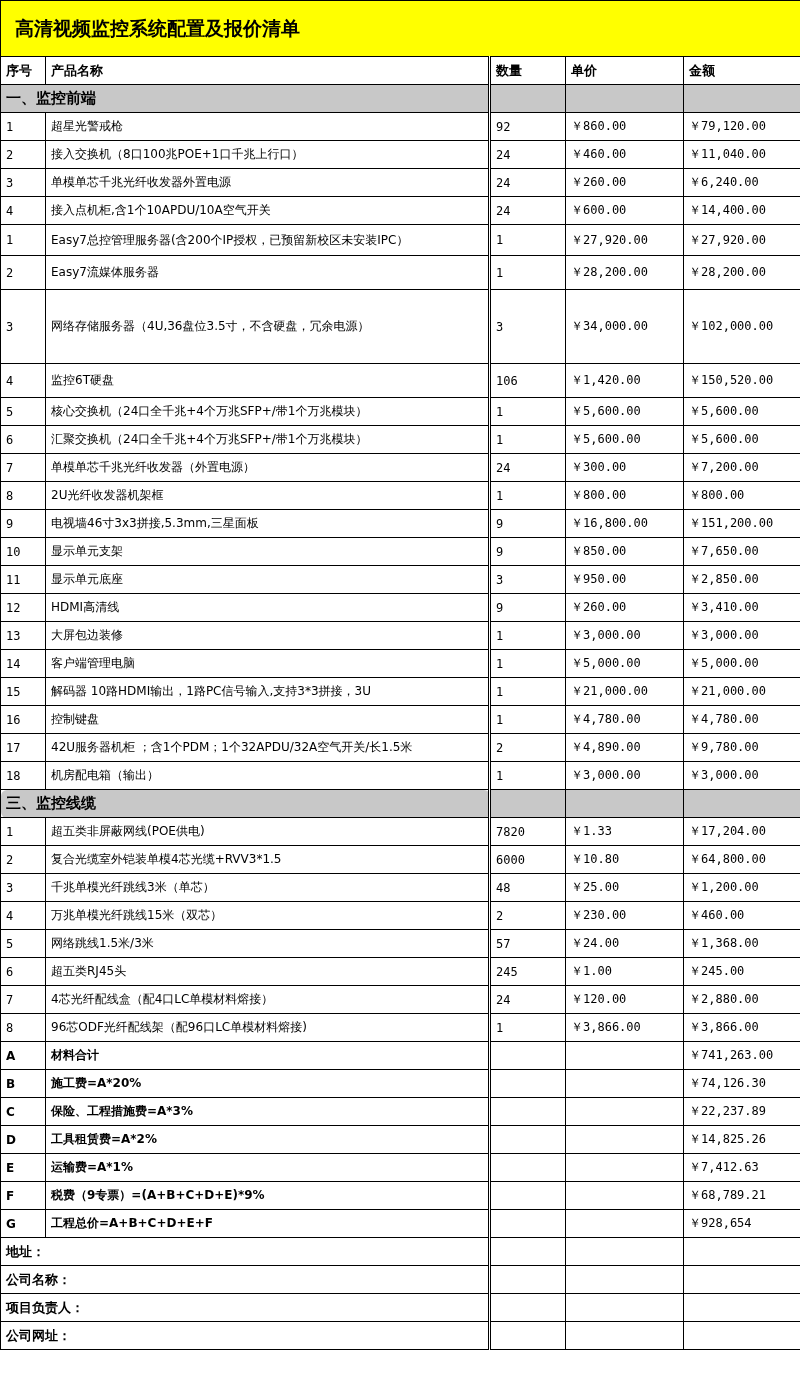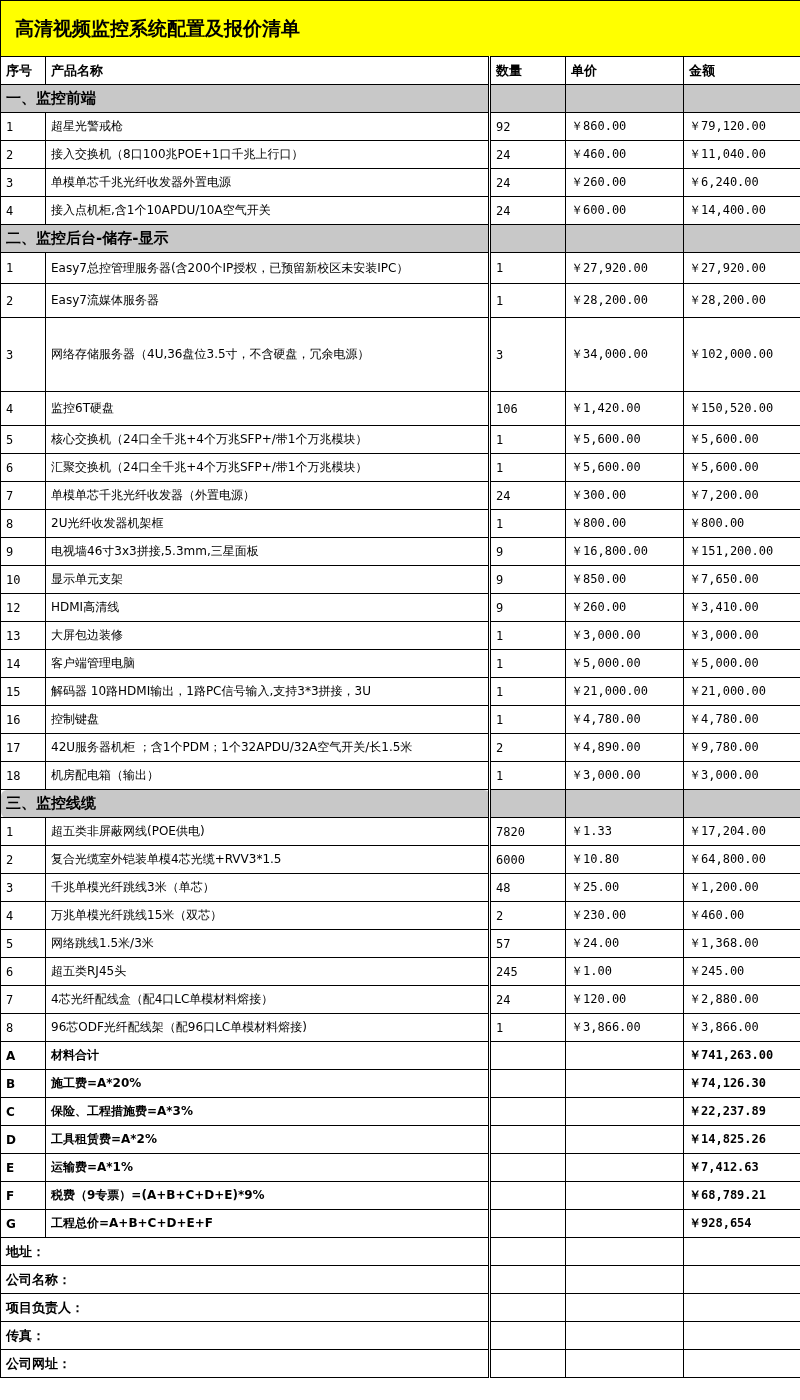--- a/index.html
+++ b/index.html
@@ -7,21 +7,21 @@
   table.sheet { border-collapse: collapse; width: 800px; table-layout: fixed; }
   table.sheet td { border: 1px solid #000; padding: 0 0 0 5px; font-size: 12px; white-space: nowrap; overflow: hidden; vertical-align: middle; }
   table.sheet td.c-name { border-right: 3px double #000; }
   col.c0 { width: 45px; } col.c1 { width: 444px; } col.c2 { width: 76px; } col.c3 { width: 118px; } col.c4 { width: 117px; }
   tr.title td { background: #ffff00; height: 27px; text-align: left; font-size: 19px; font-weight: bold; padding: 14px; font-family: "DejaVu Serif", "Liberation Serif", serif; }
   tr.header td { height: 27px; font-weight: bold; font-size: 13px; }
   tr.section td { background: #c8c8c8; height: 27px; font-weight: bold; font-size: 15px; }
   tr.item td { height: 27px; }
   tr.item td.num, tr.total td.num { font-family: "DejaVu Sans Mono", "Liberation Mono", monospace; font-size: 12px; }
   tr.total td { height: 27px; font-weight: bold; }
-  tr.total td.num { font-weight: bold; }
+  tr.total td.num { font-weight: normal; }
   tr.info td { height: 27px; font-weight: bold; font-size: 13px; }
   tr.h31 td { height: 30px; } tr.h34 td { height: 33px; } tr.h74 td { height: 73px; }
 </style>
 </head>
 <body>
 
 <table class="sheet">
   <colgroup>
       <col class="c0">
       <col class="c1">
@@ -67,26 +67,20 @@
         <td class="num">￥260.00</td>
         <td class="num">￥6,240.00</td>
       </tr>
       <tr class="item ">
         <td class="num">4</td>
         <td class="c-name">接入点机柜,含1个10APDU/10A空气开关</td>
         <td class="num">24</td>
         <td class="num">￥600.00</td>
         <td class="num">￥14,400.00</td>
       </tr>
-      <tr class="section">
-        <td class="c-name" colspan="2" style="border-right: 3px double rgb(0, 0, 0);">二、监控后台-储存-显示</td>
-        <td></td>
-        <td></td>
-        <td></td>
-      </tr>
       <tr class="item h31">
         <td class="num">1</td>
         <td class="c-name">Easy7总控管理服务器(含200个IP授权，已预留新校区未安装IPC）</td>
         <td class="num">1</td>
         <td class="num">￥27,920.00</td>
         <td class="num">￥27,920.00</td>
       </tr>
       <tr class="item h34">
         <td class="num">2</td>
         <td class="c-name">Easy7流媒体服务器</td>
@@ -144,20 +138,27 @@
         <td class="num">￥151,200.00</td>
       </tr>
       <tr class="item ">
         <td class="num">10</td>
         <td class="c-name">显示单元支架</td>
         <td class="num">9</td>
         <td class="num">￥850.00</td>
         <td class="num">￥7,650.00</td>
       </tr>
       <tr class="item ">
+        <td class="num">11</td>
+        <td class="c-name">显示单元底座</td>
+        <td class="num">3</td>
+        <td class="num">￥950.00</td>
+        <td class="num">￥2,850.00</td>
+      </tr>
+      <tr class="item ">
         <td class="num">12</td>
         <td class="c-name">HDMI高清线</td>
         <td class="num">9</td>
         <td class="num">￥260.00</td>
         <td class="num">￥3,410.00</td>
       </tr>
       <tr class="item ">
         <td class="num">13</td>
         <td class="c-name">大屏包边装修</td>
         <td class="num">1</td>
@@ -322,25 +323,19 @@
         <td></td>
         <td></td>
       </tr>
       <tr class="info">
         <td class="c-name" colspan="2">项目负责人：</td>
         <td></td>
         <td></td>
         <td></td>
       </tr>
       <tr class="info">
-        <td class="c-name" colspan="2">传真：</td>
-        <td></td>
-        <td></td>
-        <td></td>
-      </tr>
-      <tr class="info">
         <td class="c-name" colspan="2">公司网址：</td>
         <td></td>
         <td></td>
         <td></td>
       </tr>
     </tbody>
 </table>
 
 </body></html>

